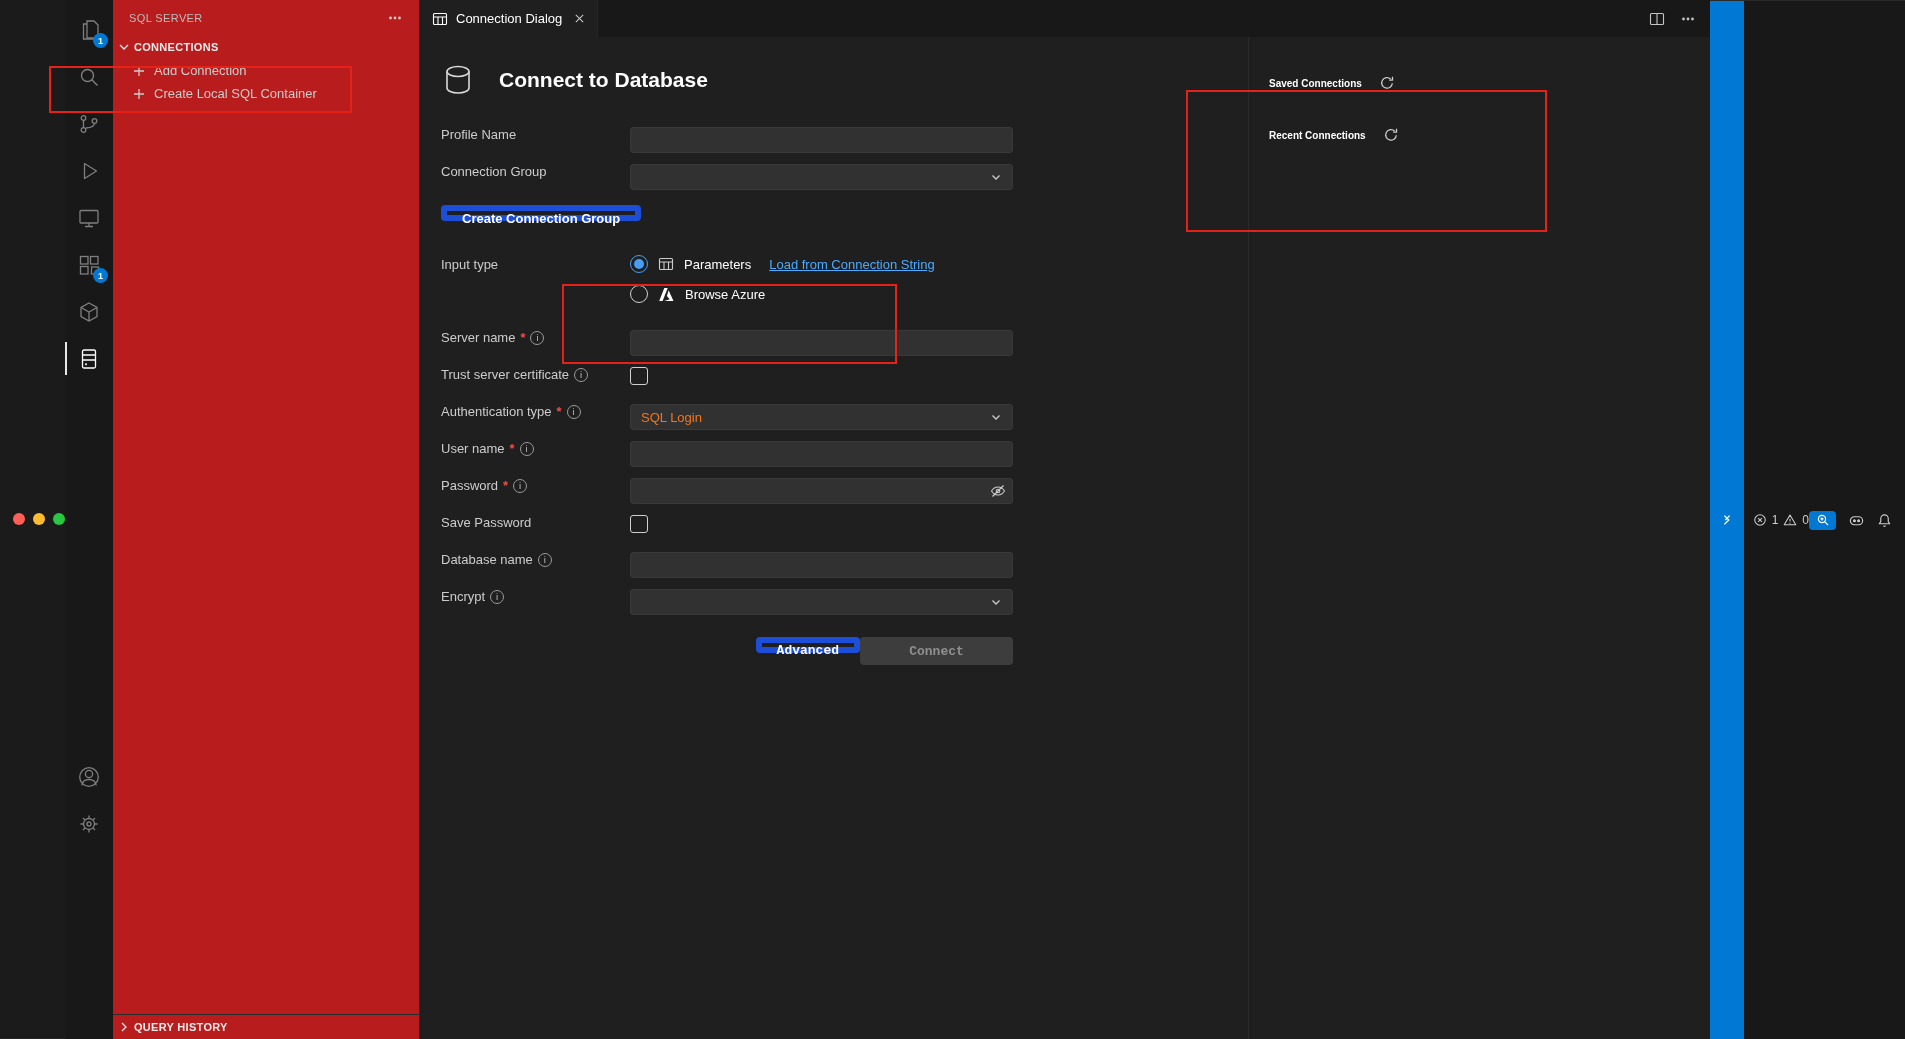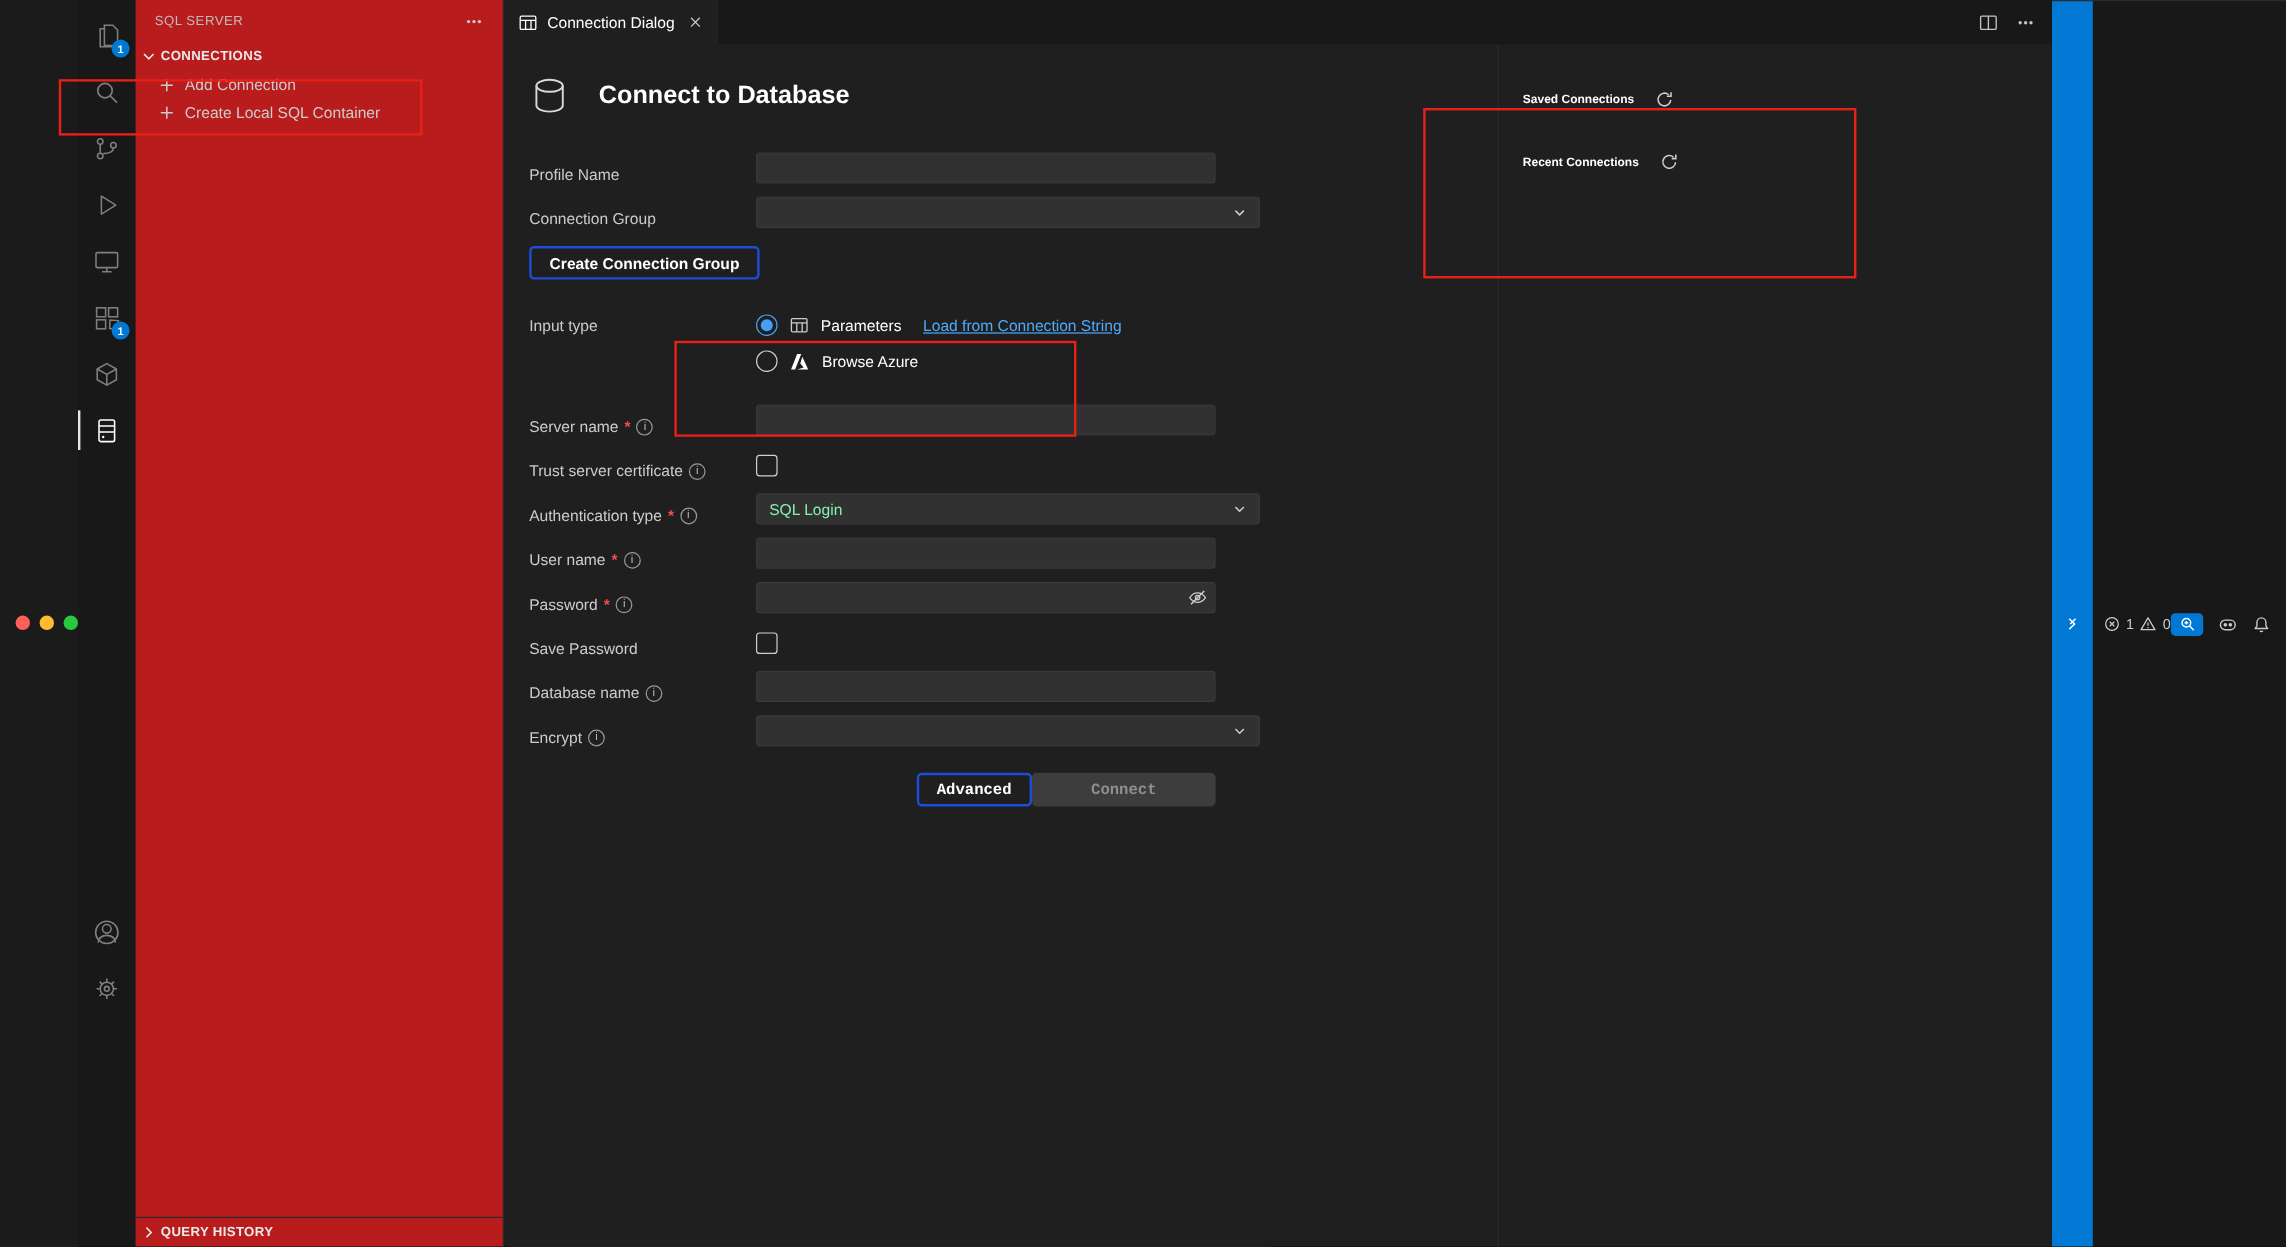--- a/index.html
+++ b/index.html
@@ -57,44 +57,44 @@
   .tabbar { flex:0 0 37px; background:#181818; display:flex; position:relative; }
   .tab { display:flex; align-items:center; gap:8px; padding:0 12px; background:#1f1f1f; color:#ffffff; border-right:1px solid #252525; cursor:pointer; }
   .tab-close { color:#c5c5c5; margin-left:4px; cursor:pointer; }
   .editor-actions { position:absolute; right:14px; top:0; height:37px; display:flex; align-items:center; gap:15px; color:#c5c5c5; }
   .editor-body { flex:1; display:flex; min-height:0; }
 
   
   .form-area { width:828px; padding:14px 0 0 21px; }
   .dialog-header { display:flex; align-items:center; gap:24px; margin:12px 0 30px 0; }
   .dialog-title { font-size:21px; font-weight:700; color:#ffffff; }
-  .frow { display:flex; align-items:flex-end; min-height:26px; margin-bottom:11px; }
+  .frow { display:flex; align-items:flex-start; min-height:26px; margin-bottom:11px; }
   .flabel { width:189px; display:flex; align-items:center; gap:5px; color:#cccccc; flex:0 0 189px; }
   .req { color:#f14c4c; font-weight:700; }
   .info-icon {
     width:14px; height:14px; border:1px solid #9a9a9a; border-radius:50%;
     display:inline-flex; align-items:center; justify-content:center;
     color:#bdbdbd; font-size:9.5px; cursor:pointer; flex:0 0 14px;
   }
   .info-icon::before { content:"i"; }
   .fcontrol { width:383px; position:relative; }
   .text-input {
     width:383px; height:26px; background:#313131; border:1px solid #393939; border-radius:3px;
     color:#ffffff; padding:0 9px; font-size:13px; font-family:inherit; outline:none;
   }
   .select {
-    width:420px; height:26px; background:#313131; border:1px solid #393939; border-radius:3px;
+    width:383px; height:26px; background:#313131; border:1px solid #393939; border-radius:3px;
     display:flex; align-items:center; justify-content:space-between; padding:0 10px;
-    color:#86efac; cursor:pointer;
+    color:#f97316; cursor:pointer;
   }
   .checkbox { width:18px; height:18px; border:1px solid #d0d0d0; border-radius:3px; background:transparent; cursor:pointer; }
   .eye-btn { position:absolute; right:7px; top:5px; color:#cccccc; cursor:pointer; }
 
   .btn-outline {
-    height:28px; padding:0 15px; background:transparent; border:2px solid #1d4ed8; border-radius:4px;
+    height:16px; padding:0 15px; background:transparent; border:6px solid #1d4ed8; border-radius:4px;
     color:#ffffff; font-weight:700; font-size:13px; font-family:inherit; cursor:pointer;
   }
   .btn-disabled {
     height:28px; width:153px; background:#3d3d3d; border:none; border-radius:4px;
     color:#8f8f8f; font-weight:700; font-size:13px; font-family:inherit;
   }
   .create-group-row { margin:15px 0 22px 0; }
   .radio-col { display:flex; flex-direction:column; gap:12px; padding:7px 0 9px 0; }
   .radio-row { display:flex; align-items:center; gap:10px; color:#ffffff; }
   .radio { width:18px; height:18px; border-radius:50%; border:1px solid #cfcfcf; position:relative; cursor:pointer; flex:0 0 18px; }

